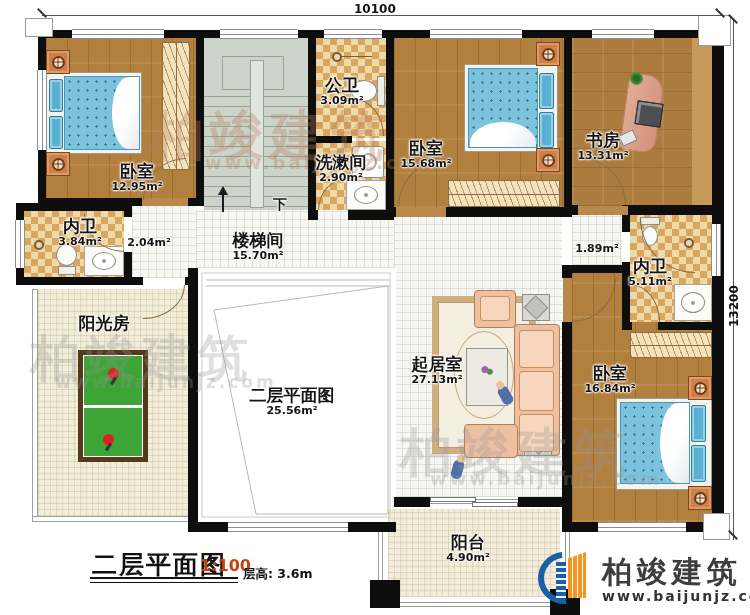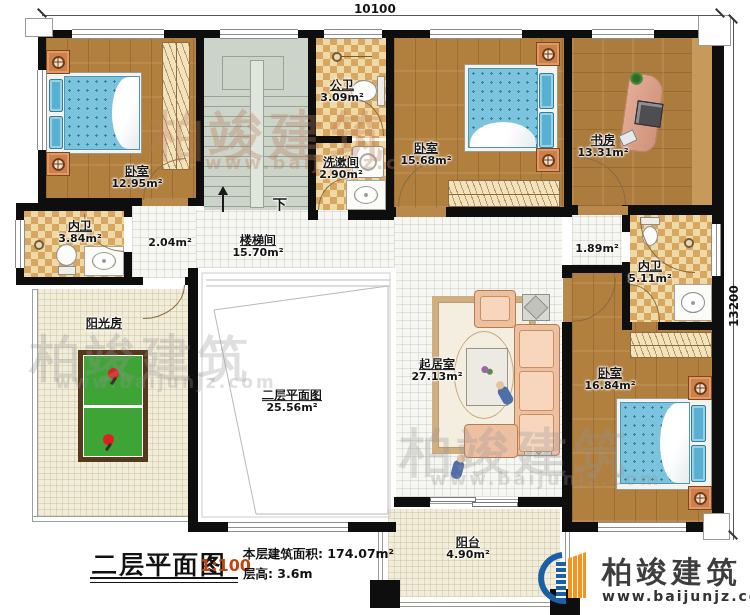--- a/index.html
+++ b/index.html
@@ -38,21 +38,21 @@
   .arc-tr { border-top:1px solid #8a6a40; border-right:1px solid #8a6a40; border-top-right-radius:100% 100%; }
   .arc-bl { border-bottom:1px solid #8a6a40; border-left:1px solid #8a6a40; border-bottom-left-radius:100% 100%; }
   .arc-br { border-bottom:1px solid #8a6a40; border-right:1px solid #8a6a40; border-bottom-right-radius:100% 100%; }
   .colbox { position:absolute; background:#0e0e0e; z-index:23; }
   .corner-box { position:absolute; background:#fff; border:1px solid #9a9a9a; z-index:21; }
 
   
   .label { position:absolute; transform:translate(-50%,-50%); text-align:center; font-weight:bold; color:#141414;
            line-height:1.12; white-space:nowrap; z-index:50;
            text-shadow: 0 1px 2px rgba(255,255,255,.9), 0 -1px 2px rgba(255,255,255,.9), 1px 0 2px rgba(255,255,255,.9), -1px 0 2px rgba(255,255,255,.9); }
-  .label .nm { font-size:12px; display:block;text-decoration:underline; }
+  .label .nm { font-size:17px; display:block; }
   .label .ar { font-size:11px; display:block; }
 
   
   .bedframe { position:absolute; background:#f4f3ee; border:1px solid #9a9a94; z-index:10; }
   .mattress { position:absolute; background-color:#7cc4dd;
     background-image: radial-gradient(rgba(15,85,115,.6) 1px, rgba(0,0,0,0) 1.4px); background-size:9px 9px;
     border:1px solid #4f94b0; z-index:11; }
   .fold { position:absolute; background:linear-gradient(115deg,#ffffff 55%,#e6ebee); z-index:12; }
   .cushion { position:absolute; background:#58b1d2; border:1px solid #2f7fa0; border-radius:2px;
     box-shadow: inset 0 0 0 2px rgba(255,255,255,.4); z-index:12; }
@@ -352,21 +352,21 @@
     <span class="ar">15.68m²</span>
   </div>
   <div class="label" style="left:603px;top:147px;">
     <span class="nm">书房</span>
     <span class="ar">13.31m²</span>
   </div>
   <div class="label" style="left:80px;top:233px;">
     <span class="nm">内卫</span>
     <span class="ar">3.84m²</span>
   </div>
-  <div class="label" style="left:170px;top:243px;">
+  <div class="label" style="left:149px;top:243px;">
     <span class="ar">2.04m²</span>
   </div>
   <div class="label" style="left:597px;top:249px;">
     <span class="ar">1.89m²</span>
   </div>
   <div class="label" style="left:650px;top:273px;">
     <span class="nm">内卫</span>
     <span class="ar">5.11m²</span>
   </div>
   <div class="label" style="left:104px;top:324px;">
@@ -405,21 +405,20 @@
   <div class="wm wm-red wm-url" style="left:205px;top:152px;font-size:18px;">www.baijunjz.com</div>
   <div class="wm wm-gray" style="left:30px;top:325px;font-size:50px;">柏竣建筑</div>
   <div class="wm wm-gray wm-url" style="left:55px;top:372px;font-size:17px;">www.baijunjz.com</div>
   <div class="wm wm-gray" style="left:400px;top:418px;font-size:52px;">柏竣建筑</div>
   <div class="wm wm-gray wm-url" style="left:430px;top:468px;font-size:18px;">www.baijunjz.com</div>
 
   <div class="tb-title" style="left:92px;top:548px;">二层平面图</div>
   <div class="tb-scale" style="left:200px;top:556px;">1:100</div>
   <div class="tb-underline1" style="left:90px;top:577px;width:148px;"></div>
   <div class="tb-underline2" style="left:90px;top:582px;width:148px;"></div>
-  <div class="tb-info" style="left:243px;top:546px;">本层建筑面积: 174.07m²</div>
   <div class="tb-info" style="left:243px;top:566px;">层高: 3.6m</div>
 
   <div class="logo-swoosh" style="left:538px;top:552px;"></div>
   <div class="logo-tower-blue" style="left:556px;top:562px;width:10px;height:36px;"></div>
   <div class="logo-tower-orange" style="left:568px;top:552px;width:18px;height:46px;"></div>
   <div class="logo-name" style="left:602px;top:552px;">柏竣建筑</div>
   <div class="logo-url" style="left:602px;top:588px;">www.baijunjz.com</div>
 
 </div>
 

